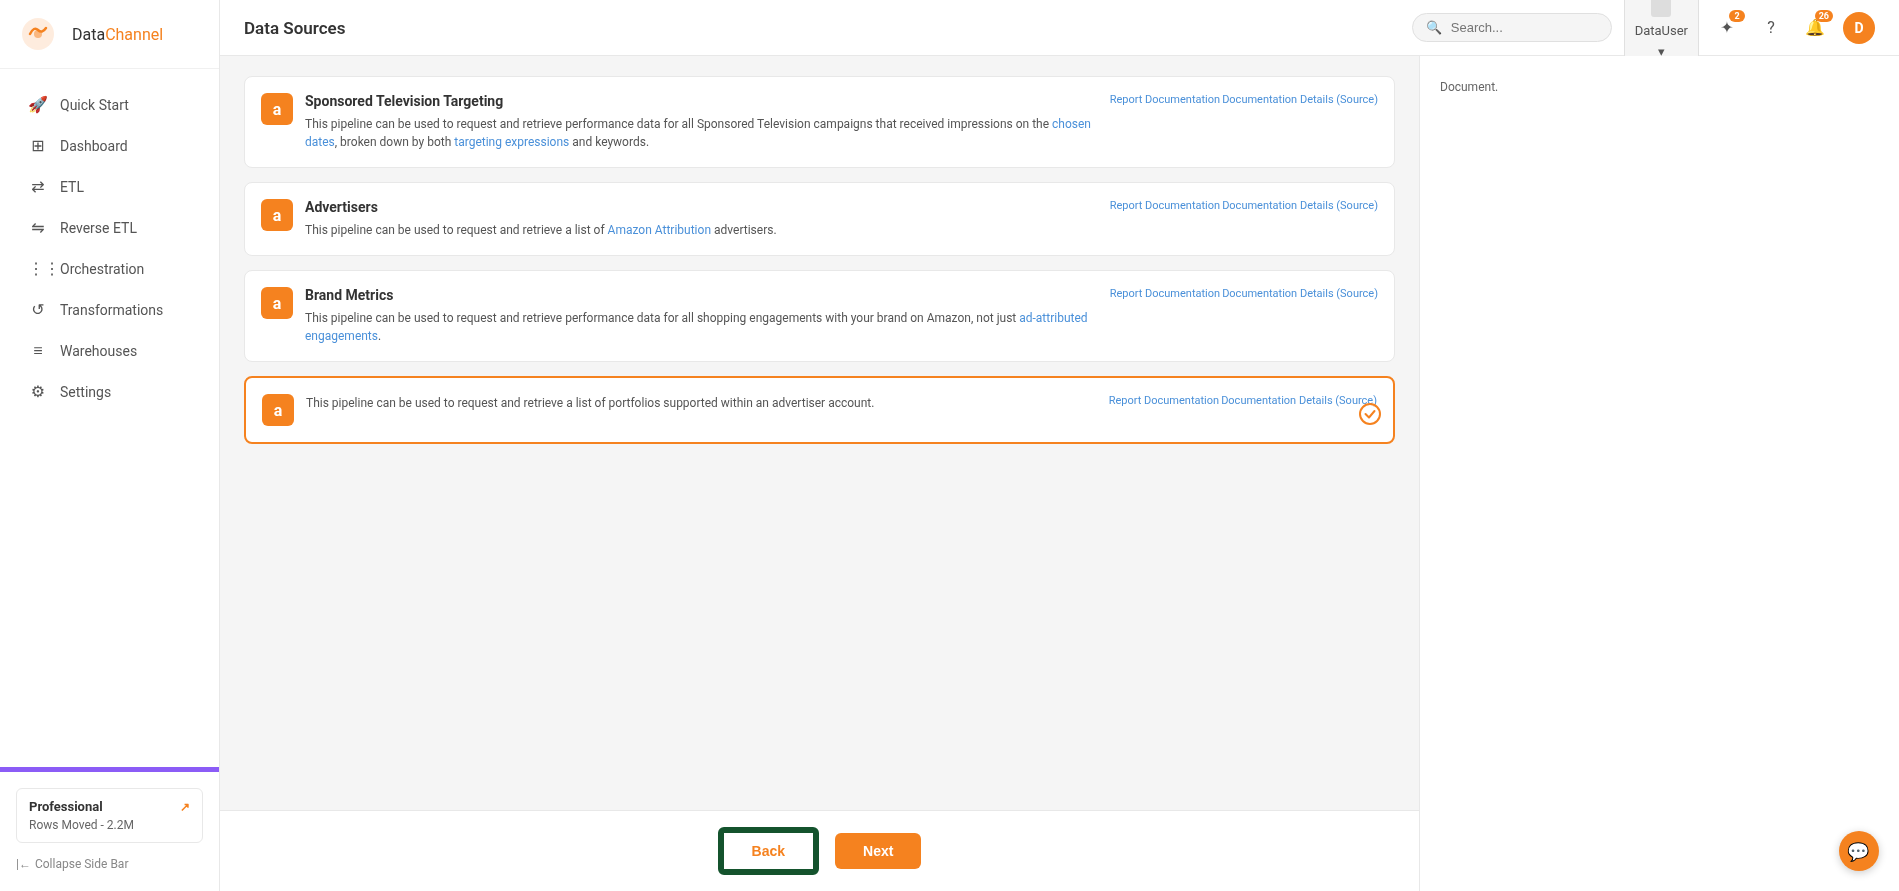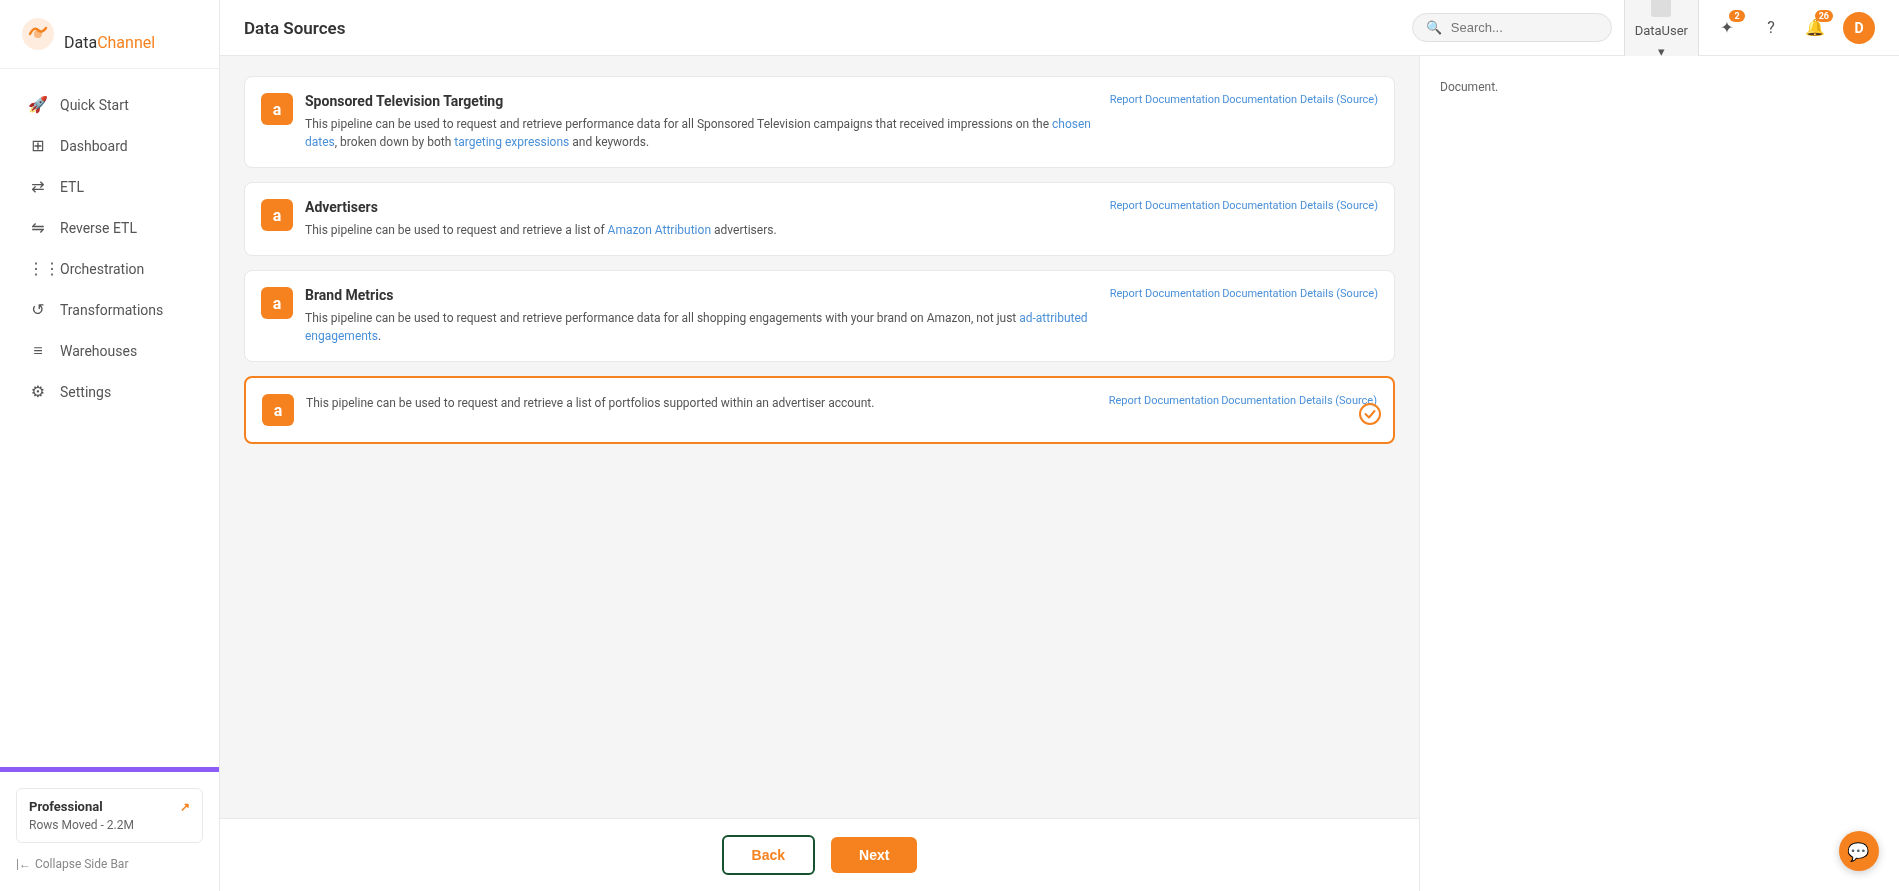--- a/index.html
+++ b/index.html
@@ -11,22 +11,22 @@
       min-width: 220px;
       background: #fff;
       border-right: 1px solid #e8e8e8;
       display: flex;
       flex-direction: column;
       height: 100%;
     }
     .sidebar-logo {
       padding: 16px 20px;
       display: flex;
-      align-items: flex-end;
-      gap: 8px;
+      align-items: center;
+      gap: 16px;
       border-bottom: 1px solid #f0f0f0;
     }
     .logo-icon {
       width: 36px;
       height: 36px;
     }
     .logo-data { color: #333; }
     .logo-channel { color: #f5821f; }
 
     .sidebar-nav {
@@ -262,21 +262,21 @@
       background: #fff;
       border-top: 1px solid #e8e8e8;
       padding: 16px 24px;
       display: flex;
       align-items: center;
       justify-content: center;
       gap: 16px;
     }
     .btn-back {
       padding: 10px 28px;
-      border: 2px solid #14532d;
+      border: 6px solid #14532d;
       background: #fff;
       color: #f5821f;
       font-size: 14px;
       font-weight: 600;
       border-radius: 6px;
       cursor: pointer;
     }
     .btn-next {
       padding: 10px 28px;
       border: none;

